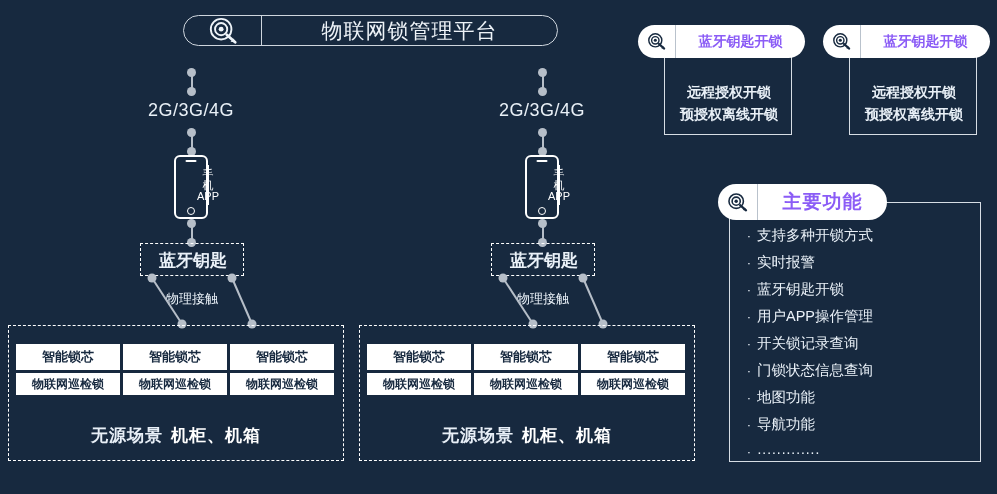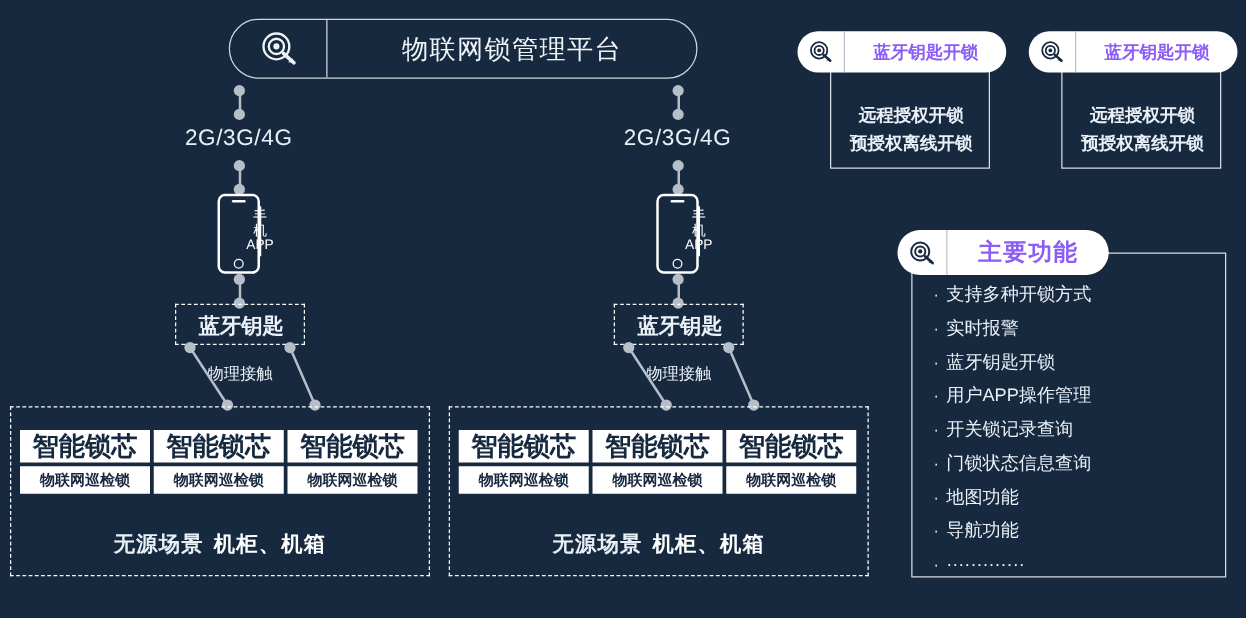--- a/index.html
+++ b/index.html
@@ -32,21 +32,21 @@
   }
   .pill .pill-title{
     flex:1 1 auto;
     text-align:center;
     color:#8b5cf6;
     white-space:nowrap;
   }
 
   
   .title-pill{
-    left:183px;top:15px;width:375px;height:48px;
+    left:183px;top:15px;width:375px;height:31px;
     background:transparent;
     border:1.4px solid #cfd6de;
     border-radius:999px;
     display:flex;align-items:center;
     z-index:5;
   }
   .title-pill .pill-icon{
     width:78px;border-right:1.4px solid #cfd6de;
   }
   .title-pill .pill-title{
@@ -126,21 +126,21 @@
     box-sizing:border-box;
   }
 
   
   .lock-card{
     position:absolute;width:104px;
   }
   .lock-top{
     height:26px;background:#ffffff;color:#17293f;
     display:flex;align-items:center;justify-content:center;
-    font-size:21px;font-weight:bold;
+    font-size:13px;font-weight:bold;
     box-sizing:border-box;
     text-align:right;
   }
   .lock-bot{
     height:22px;background:#ffffff;color:#17293f;
     display:flex;align-items:center;justify-content:center;
     font-size:12px;font-weight:bold;
     box-sizing:border-box;margin-top:3px;
   }
 

